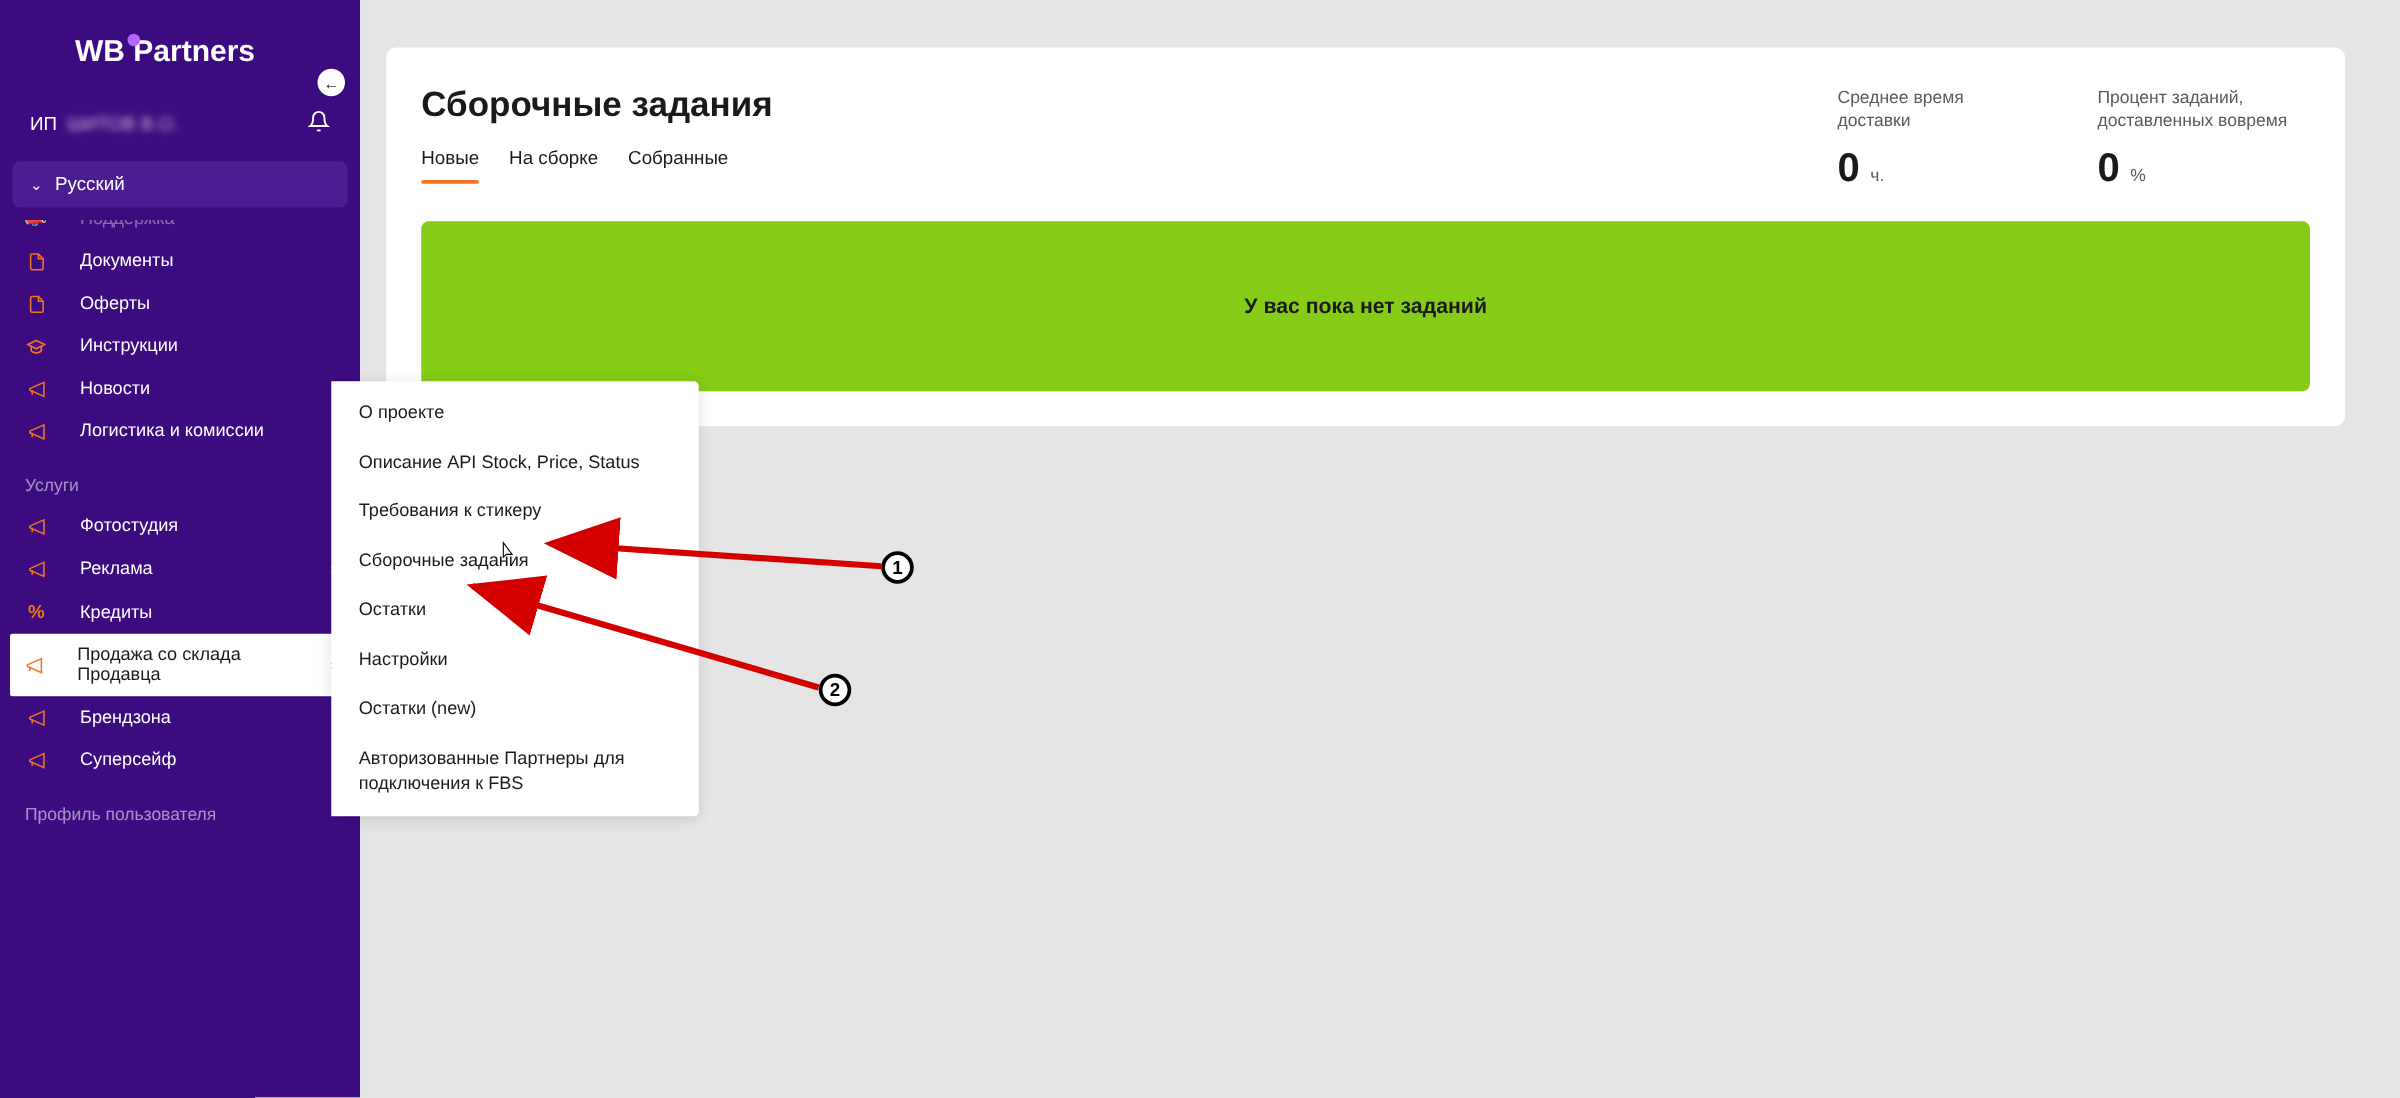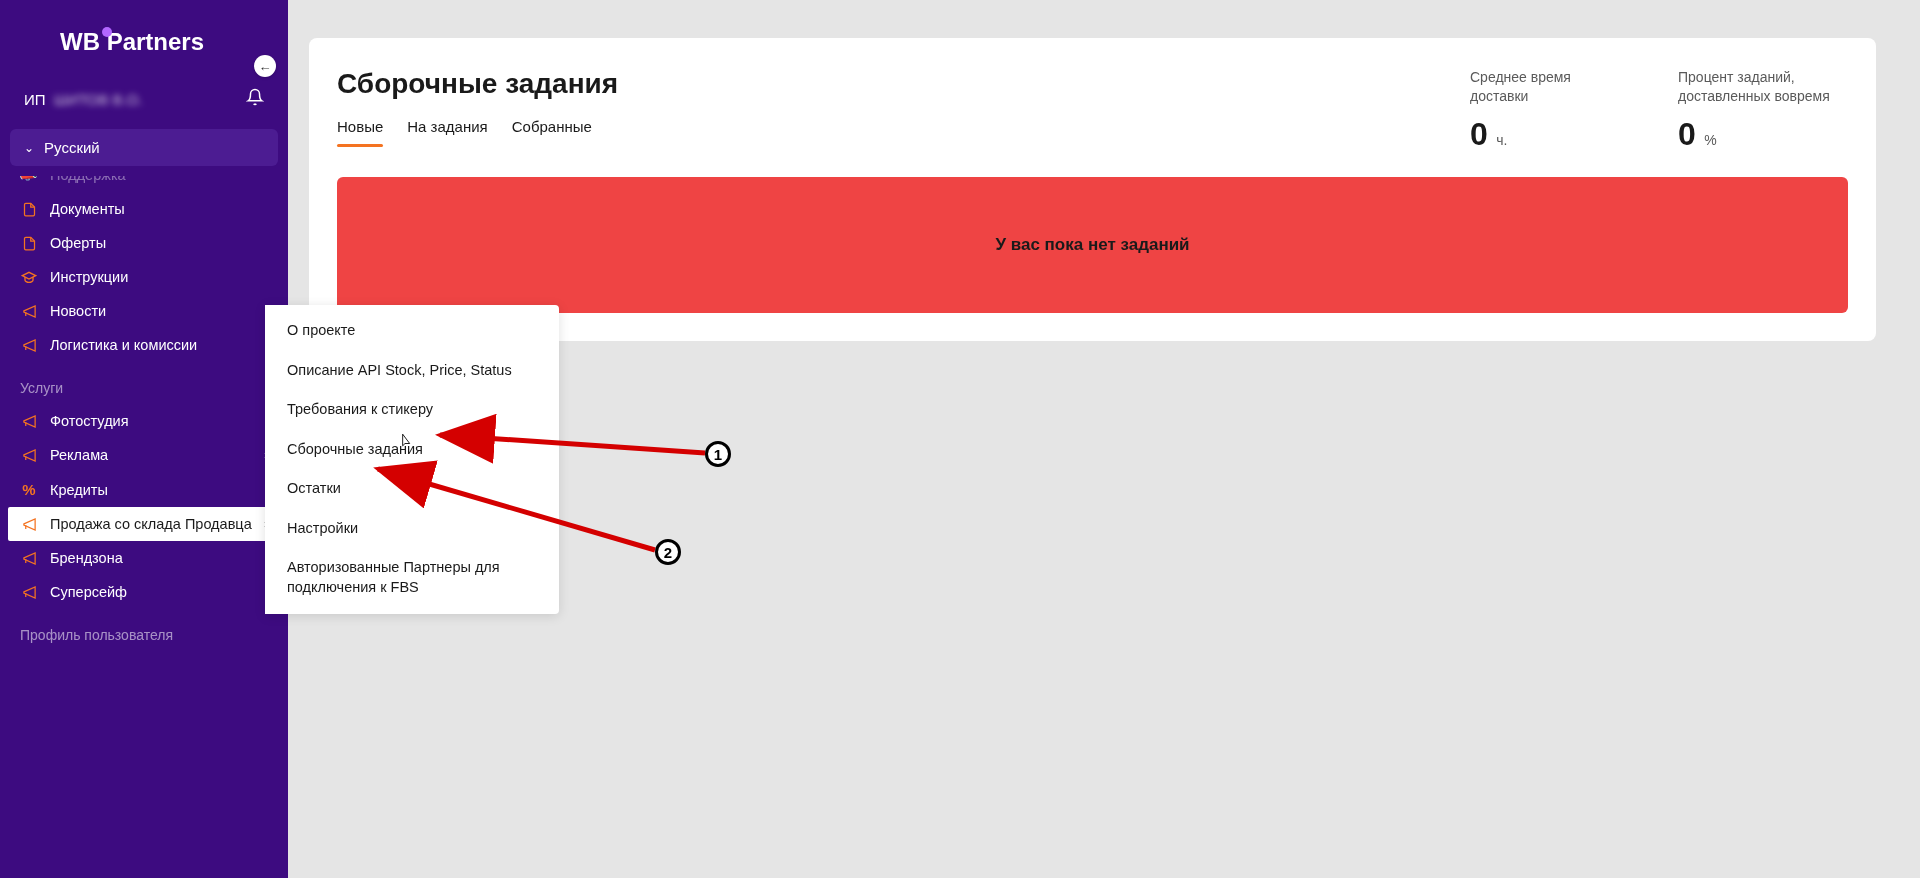--- a/index.html
+++ b/index.html
@@ -73,21 +73,21 @@
     align-items: center;
     gap: 10px;
     font-size: 15px;
     cursor: pointer;
   }
   .chevron { font-size: 12px; }
   .nav-list { padding: 0 0 0 0; }
   .nav-item {
     display: flex;
     align-items: center;
-    gap: 12px;
+    gap: 26px;
     padding: 9px 20px;
     font-size: 14.5px;
     color: #fff;
     cursor: pointer;
     position: relative;
   }
   .nav-item.truncated-top {
     color: rgba(255,255,255,0.4);
     overflow: hidden;
     height: 16px;
@@ -183,21 +183,21 @@
     font-weight: 700;
     color: #1a1a1a;
   }
   .stat-unit {
     font-size: 14px;
     color: #5a5a5a;
     margin-left: 4px;
     font-weight: 400;
   }
   .empty-panel {
-    background: #ef4444;
+    background: #84cc16;
     border-radius: 6px;
     margin-top: 24px;
     padding: 58px 0;
     text-align: center;
     font-size: 17px;
     font-weight: 600;
     color: #1a1a1a;
   }
   .card-bottom-pad { height: 28px; }
 
@@ -387,21 +387,21 @@
   <span>←</span>
 </div>
 
 <main class="main">
   <div class="card">
     <div class="card-header">
       <div class="card-left">
         <h1 class="page-title">Сборочные задания</h1>
         <div class="tabs">
           <div class="tab active">Новые</div>
-          <div class="tab">На задания</div>
+          <div class="tab">На сборке</div>
           <div class="tab">Собранные</div>
         </div>
       </div>
       <div class="stats">
         <div class="stat">
           <div class="stat-label">Среднее время доставки</div>
           <div>
             <span class="stat-value">0</span>
             <span class="stat-unit">ч.</span>
           </div>
@@ -420,20 +420,21 @@
   </div>
 </main>
 
 <div class="submenu">
   <div class="submenu-item">О проекте</div>
   <div class="submenu-item">Описание API Stock, Price, Status</div>
   <div class="submenu-item">Требования к стикеру</div>
   <div class="submenu-item">Сборочные задания</div>
   <div class="submenu-item">Остатки</div>
   <div class="submenu-item">Настройки</div>
+  <div class="submenu-item">Остатки (new)</div>
   <div class="submenu-item">Авторизованные Партнеры для подключения к FBS</div>
 </div>
 
 <div class="annotation-layer">
   <svg class="arrow-svg" style="left:420px; top:425px;" width="300" height="40">
     <defs>
       <marker id="ah1" markerWidth="12" markerHeight="10" refX="1" refY="5" orient="auto">
         <polygon points="12 0, 0 5, 12 10" fill="#d40000"></polygon>
       </marker>
     </defs>

